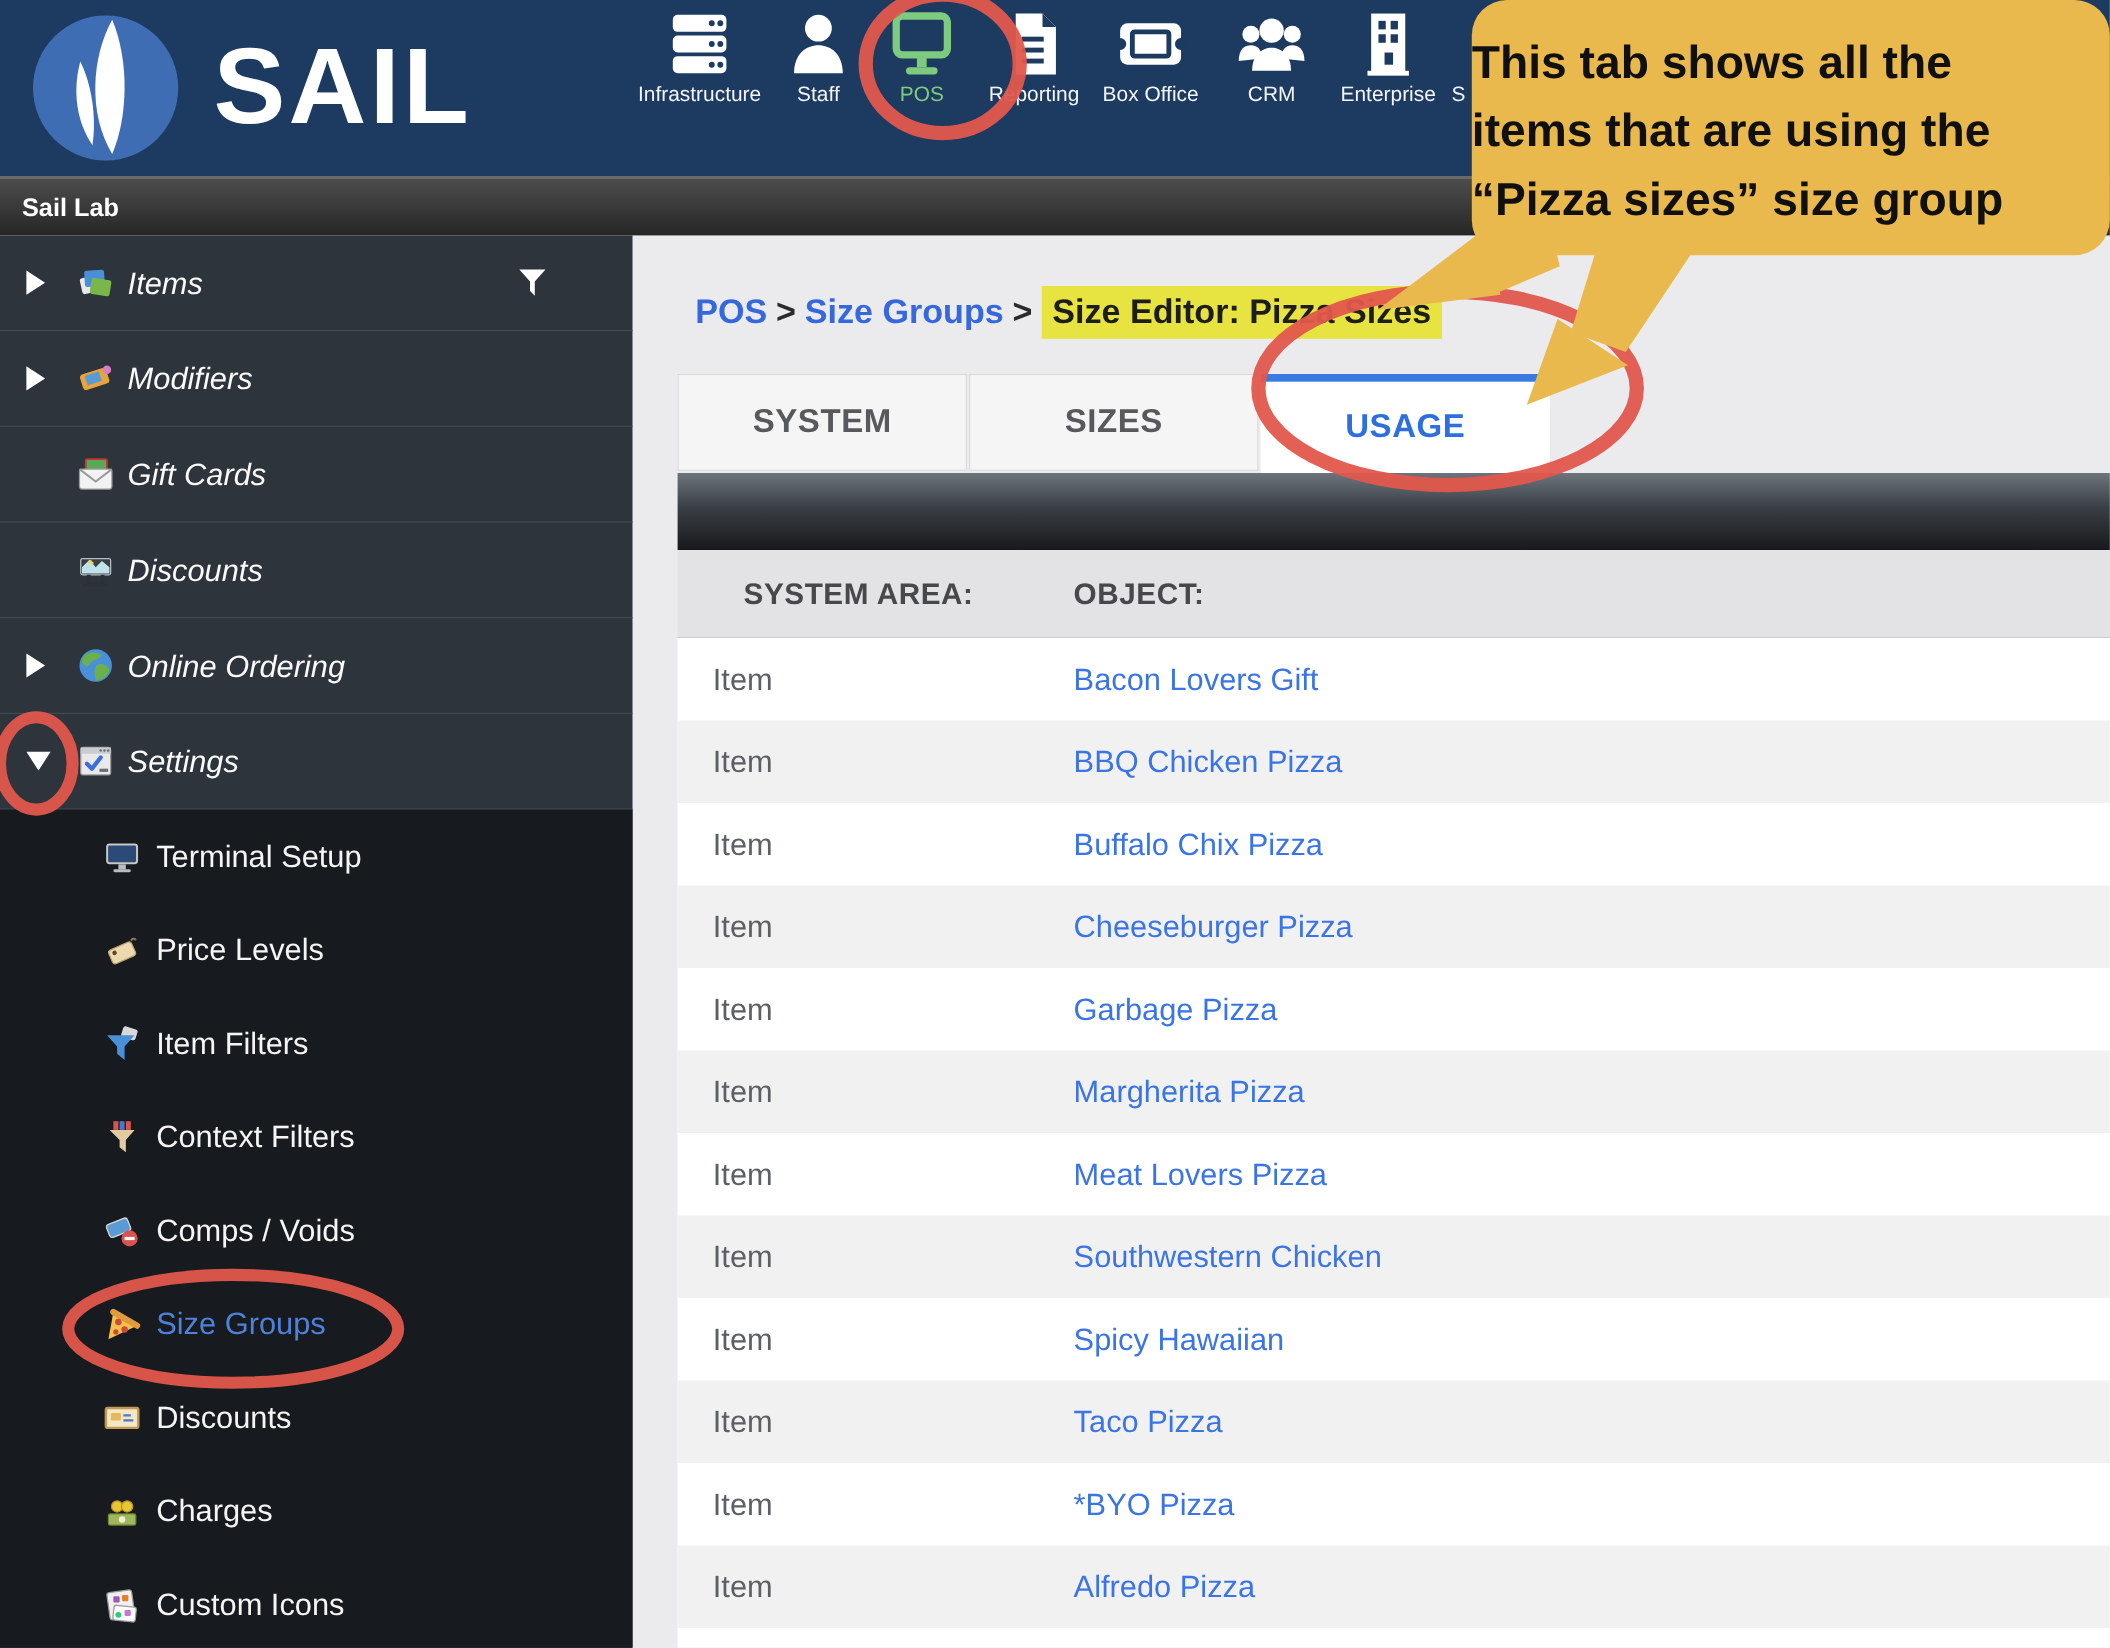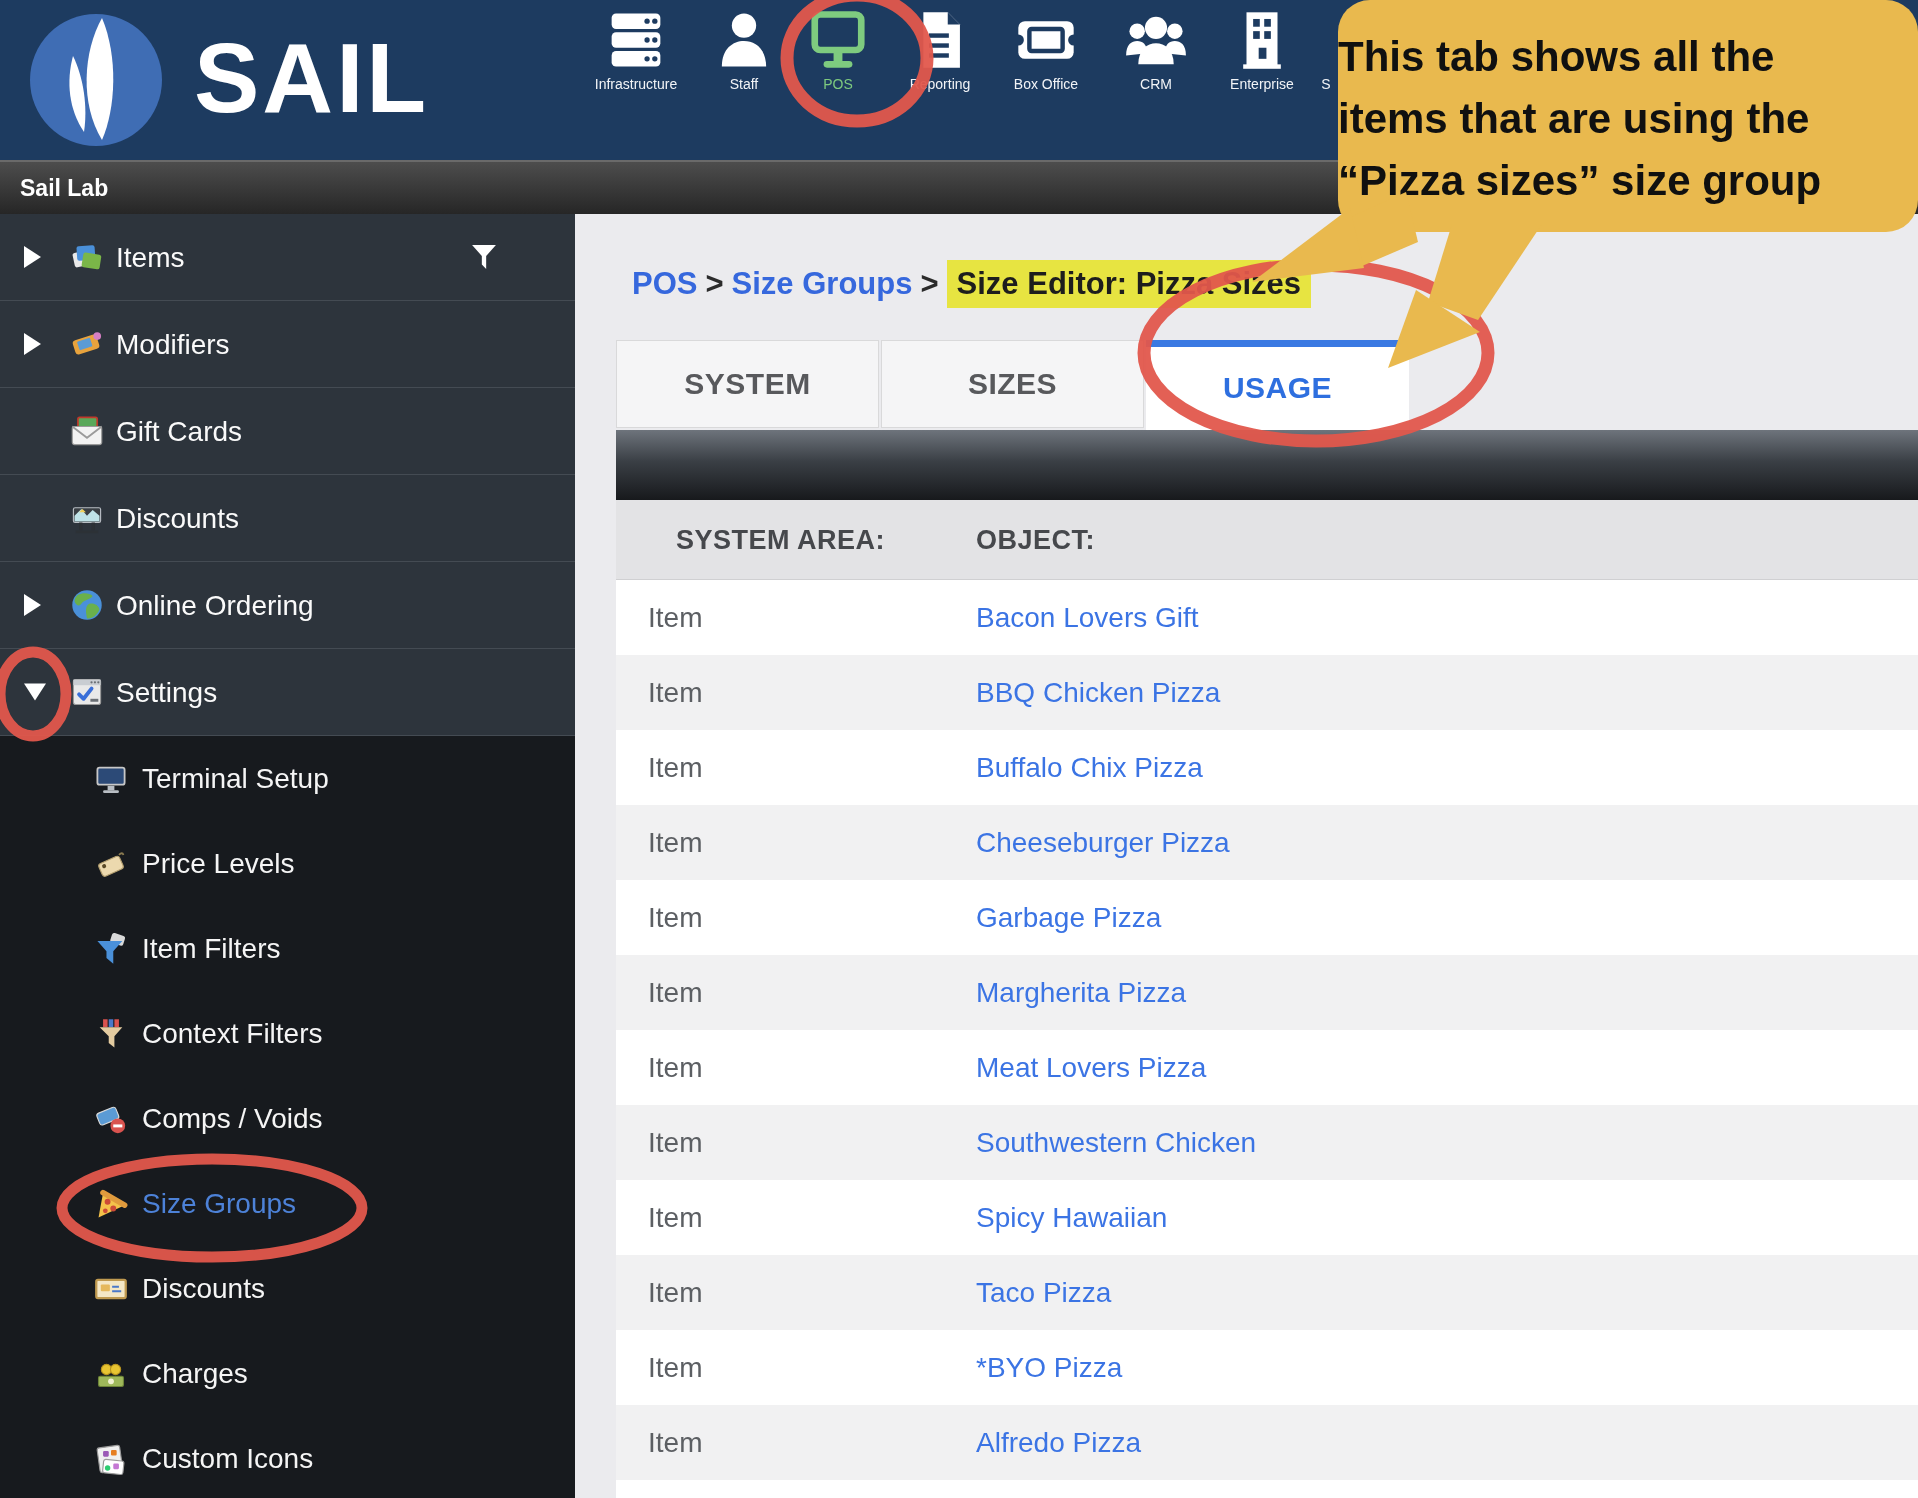--- a/index.html
+++ b/index.html
@@ -5,36 +5,36 @@
   * { margin:0; padding:0; box-sizing:border-box; }
   html,body { width:1918px; height:1498px; overflow:hidden; background:#ebebee;
               font-family:"Liberation Sans", sans-serif; }
 
   
   #header { position:absolute; left:0; top:0; width:1918px; height:160px; background:#1d3b60; z-index:2; }
   #logo { position:absolute; left:26px; top:4px; width:410px; height:152px; cursor:pointer; }
   #logo-text { position:absolute; left:168px; top:18px; font-size:98px; font-weight:bold; color:#ffffff; letter-spacing:3px; }
   .nav-item { position:absolute; top:8px; width:150px; height:112px; text-align:center; color:#fff; cursor:pointer; }
   .nav-item .nicon { display:block; margin:0 auto; height:64px; }
-  .nav-item .nlabel { display:block; margin-top:4px; font-size:14px; color:#f2f4f7; }
+  .nav-item .nlabel { display:block; margin-top:4px; font-size:19px; color:#f2f4f7; }
   .nav-item.pos .nlabel { color:#7ecb7f; }
 
   
   #envbar { position:absolute; left:0; top:160px; width:1918px; height:54px;
             background:linear-gradient(#4d4d4d,#262626); border-top:2px solid #6a6a6a; z-index:2; }
   #envbar .envlabel { position:absolute; left:20px; top:0; line-height:52px; color:#ffffff; font-size:23px; font-weight:bold; }
 
   
   #sidebar { position:absolute; left:0; top:214px; width:575px; bottom:0; background:#2d343c; z-index:2; }
   .side-row { position:relative; height:87px; border-bottom:1px solid #444b53; cursor:pointer; }
   .side-row .exp { position:absolute; left:24px; top:50%; transform:translateY(-50%); width:0; height:0; }
   .exp.right { border-left:17px solid #fff; border-top:11px solid transparent; border-bottom:11px solid transparent; }
   .exp.down  { border-top:17px solid #fff; border-left:11px solid transparent; border-right:11px solid transparent; }
   .side-row .sicon { position:absolute; left:70px; top:50%; transform:translateY(-50%); width:34px; height:34px; }
-  .side-row .slabel { position:absolute; left:116px; top:0; line-height:87px; font-size:28px; color:#fafafa; }
+  .side-row .slabel { position:absolute; left:116px; top:0; line-height:87px; font-size:28px; color:#fafafa;font-style:italic; }
   .side-row .filtericon { position:absolute; right:78px; top:50%; transform:translateY(-50%); width:26px; height:26px; }
   #submenu { position:absolute; left:0; top:522px; right:0; bottom:0; background:#171a1e; }
   .sub-row { position:relative; height:85px; cursor:pointer; }
   .sub-row .sicon { position:absolute; left:94px; top:50%; transform:translateY(-50%); width:34px; height:34px; }
   .sub-row .slabel { position:absolute; left:142px; top:0; line-height:85px; font-size:28px; color:#f5f5f5; }
   .sub-row.active .slabel { color:#4d82d8; }
 
   
   #content { position:absolute; left:575px; top:214px; right:0; bottom:0; background:#ebebee; z-index:1; }
 

